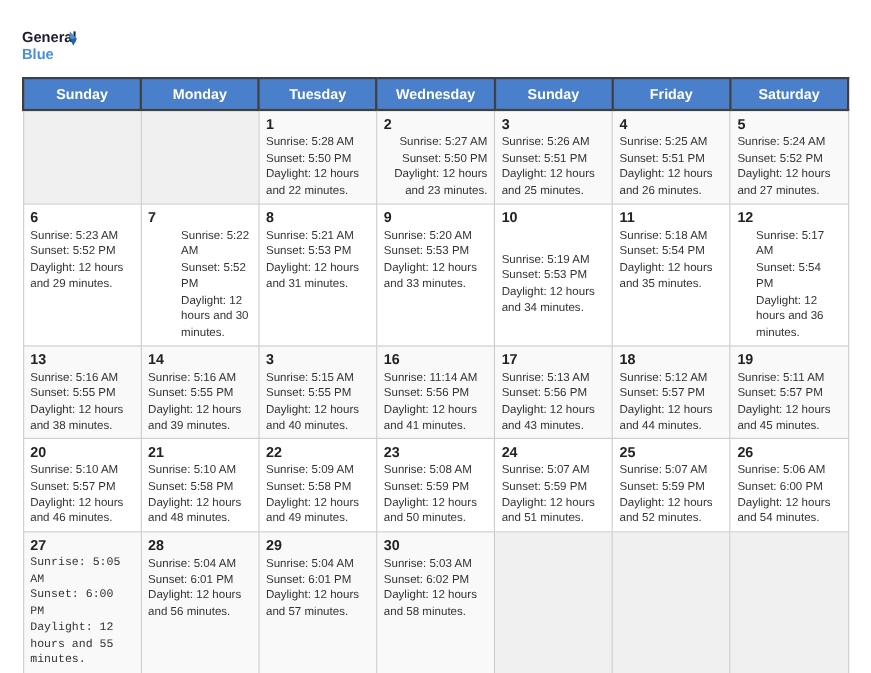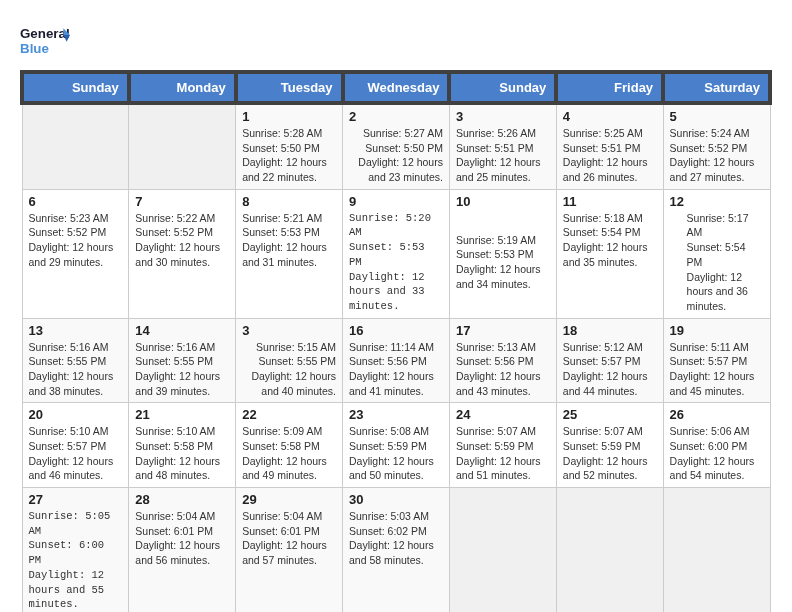--- a/index.html
+++ b/index.html
@@ -32,22 +32,22 @@
       width: 100%;
       border-collapse: collapse;
       font-size: 11px;
     }
     .calendar thead th {
       background: #4a7fcb;
       color: #fff;
       font-weight: bold;
       font-size: 13px;
       padding: 6px 8px;
-      text-align: right;
-      border: 4px solid #404040;
+      text-align: center;
+      border: 2px solid #404040;
     }
     .calendar tbody td {
       vertical-align: top;
       border: 1px solid #ccc;
       padding: 4px 6px;
       width: 107px;
       min-height: 80px;
       background: #fff;
     }
     .calendar tbody tr:nth-child(odd) td {
@@ -145,33 +145,33 @@
       </tr>
       <tr>
         <td>
           <span class="day-num">6</span>
           <div class="day-info" style="white-space: pre-line;">Sunrise: 5:23 AM
 Sunset: 5:52 PM
 Daylight: 12 hours and 29 minutes.</div>
         </td>
         <td>
           <span class="day-num">7</span>
-          <div class="day-info" style="white-space: pre-line;">Sunrise: 5:22 AM
+          <div class="day-info" style="white-space: pre-line; margin-left: 30px;">Sunrise: 5:22 AM
 Sunset: 5:52 PM
 Daylight: 12 hours and 30 minutes.</div>
         </td>
         <td>
           <span class="day-num">8</span>
           <div class="day-info" style="white-space: pre-line;">Sunrise: 5:21 AM
 Sunset: 5:53 PM
 Daylight: 12 hours and 31 minutes.</div>
         </td>
         <td>
           <span class="day-num">9</span>
-          <div class="day-info" style="white-space: pre-line; font-family: Liberation Mono, monospace;">Sunrise: 5:20 AM
+          <div class="day-info" style="white-space: pre-line;">Sunrise: 5:20 AM
 Sunset: 5:53 PM
 Daylight: 12 hours and 33 minutes.</div>
         </td>
         <td>
           <span class="day-num">10</span>
           <div class="day-info" style="white-space: pre-line; margin-top: 24px;">Sunrise: 5:19 AM
 Sunset: 5:53 PM
 Daylight: 12 hours and 34 minutes.</div>
         </td>
         <td>
@@ -195,21 +195,21 @@
 Daylight: 12 hours and 38 minutes.</div>
         </td>
         <td>
           <span class="day-num">14</span>
           <div class="day-info" style="white-space: pre-line;">Sunrise: 5:16 AM
 Sunset: 5:55 PM
 Daylight: 12 hours and 39 minutes.</div>
         </td>
         <td>
           <span class="day-num">3</span>
-          <div class="day-info" style="white-space: pre-line; text-align: right;">Sunrise: 5:15 AM
+          <div class="day-info" style="white-space: pre-line;">Sunrise: 5:15 AM
 Sunset: 5:55 PM
 Daylight: 12 hours and 40 minutes.</div>
         </td>
         <td>
           <span class="day-num">16</span>
           <div class="day-info" style="white-space: pre-line;">Sunrise: 11:14 AM
 Sunset: 5:56 PM
 Daylight: 12 hours and 41 minutes.</div>
         </td>
         <td>

